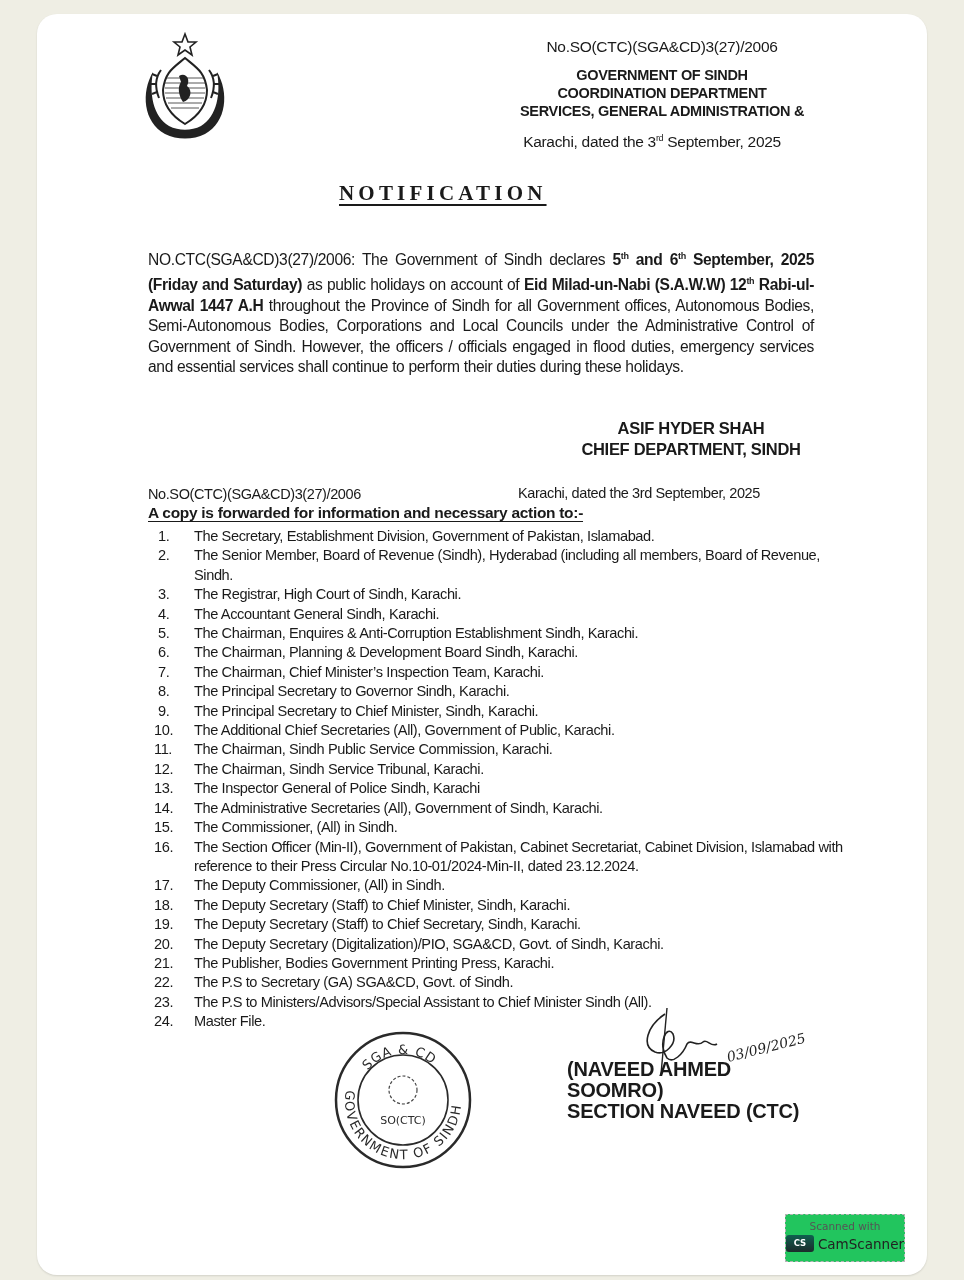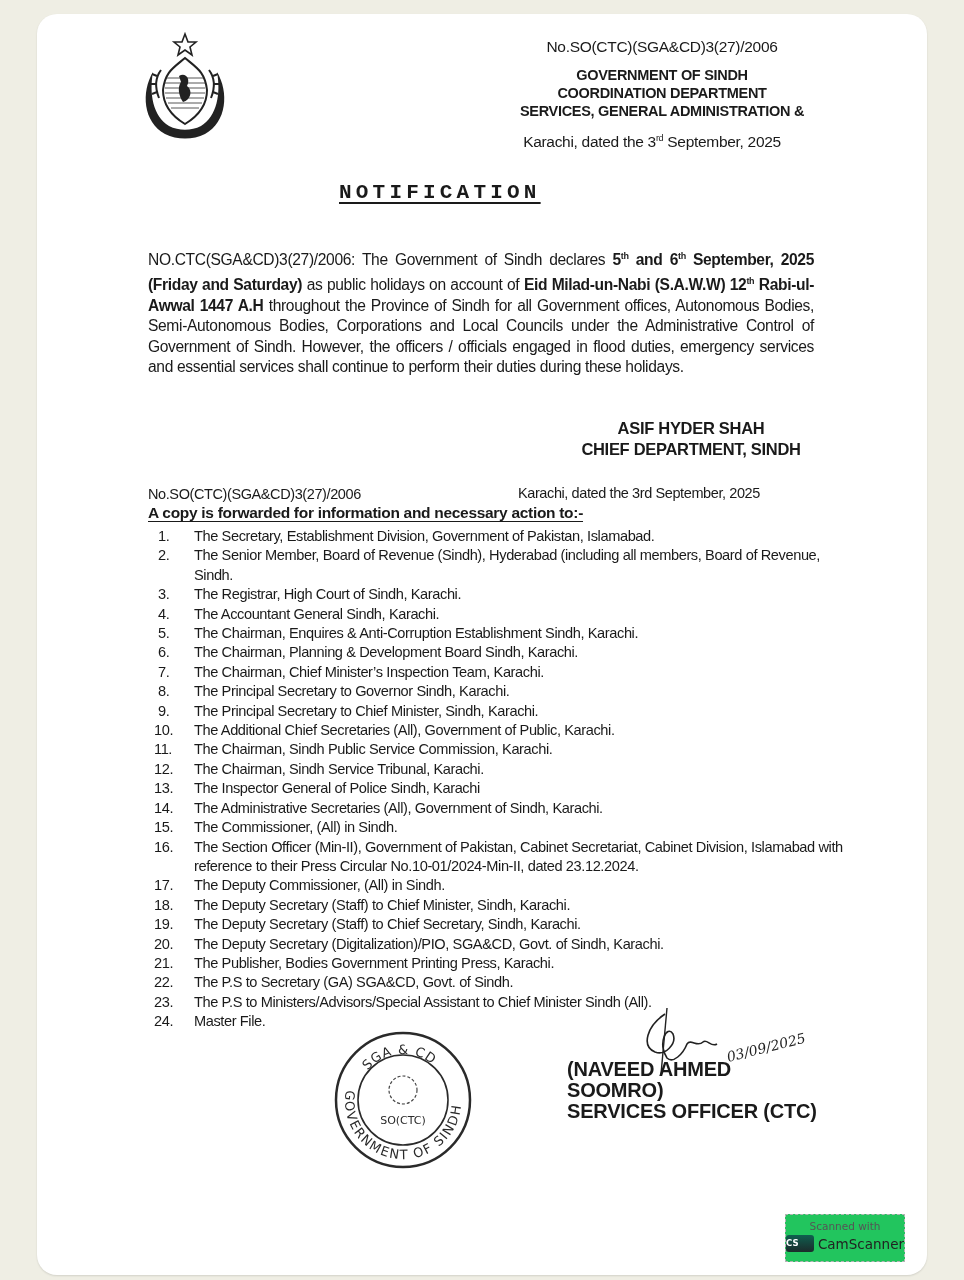--- a/index.html
+++ b/index.html
@@ -11,21 +11,21 @@
     position: absolute; left: 37px; top: 14px; width: 890px; height: 1261px;
     background: #ffffff; box-shadow: 0 1px 2px rgba(0,0,0,0.12); border-radius: 20px;
   }
   .abs { position: absolute; }
   .emblem { left: 98px; top: 18px; width: 100px; height: 110px; }
   .hdr-ref { left: 490px; top: 24px; width: 270px; text-align: center; font-size: 15.5px; letter-spacing: -0.3px; }
   .hdr-org { left: 430px; top: 52px; width: 390px; text-align: center; font-weight: bold; font-size: 14.5px; line-height: 18px; letter-spacing: -0.3px; }
   .hdr-date { left: 460px; top: 119px; width: 310px; text-align: center; font-size: 15.5px; letter-spacing: -0.3px; }
   .hdr-date sup, .body sup { font-size: 9px; }
   .title {
-    left: 302px; top: 167px; font-family: Liberation Mono, monospace; font-weight: bold;
+    left: 302px; top: 167px; font-family: Liberation Serif, serif; font-weight: bold;
     font-size: 21px; letter-spacing: 4.2px; text-decoration: underline; text-underline-offset: 4px; text-decoration-thickness: 2px;
   }
   .body {
     left: 111px; top: 232px; width: 666px; font-size: 15.6px; line-height: 20.6px;
     text-align: justify; letter-spacing: -0.35px;
   }
   .body b { font-weight: bold; }
   .sign1 { left: 520px; top: 404px; width: 268px; text-align: center; font-weight: bold; font-size: 16.5px; line-height: 21px; letter-spacing: -0.3px; }
   .ref2 { left: 111px; top: 472px; font-size: 14.5px; letter-spacing: -0.4px; }
   .date2 { left: 481px; top: 471px; font-size: 14.5px; letter-spacing: -0.4px; }
@@ -40,21 +40,21 @@
   .cc-list .txt { flex: 1; }
   .stamp { left: 296px; top: 1012px; width: 140px; height: 148px; }
   .signature { left: 570px; top: 990px; width: 220px; height: 75px; }
   .sign2 { left: 530px; top: 1045px; width: 260px; text-align: left; font-weight: bold; font-size: 20px; line-height: 21px; letter-spacing: -0.2px; }
   .cs-badge {
     left: 748px; top: 1200px; width: 118px; height: 46px; border: 1px dashed #b5b5b5; background: #22c55e;
     text-align: center; font-family: "DejaVu Sans", sans-serif; color: #444;
   }
   .cs-badge .scanned { font-size: 10.5px; margin-top: 5px; color: #555; }
   .cs-badge .brand { display: flex; align-items: center; justify-content: center; gap: 4px; margin-top: 3px; font-size: 13.5px; color: #222; }
-  .cs-logo { width: 40px; height: 17px; background: linear-gradient(#0f5f4f, #1c2b2b); border-radius: 3px; color: #fff; font-size: 8.5px; font-weight: bold; line-height: 17px; text-align: left; }
+  .cs-logo { width: 40px; height: 17px; background: linear-gradient(#0f5f4f, #1c2b2b); border-radius: 3px; color: #fff; font-size: 8.5px; font-weight: bold; line-height: 17px; text-align: center; }
 </style>
 </head>
 <body>
 
 <div class="page">
 
   <svg class="abs emblem" viewBox="0 0 100 110">
     <polygon points="50,2 53,10 61,10 55,15 57,23 50,18 43,23 45,15 39,10 47,10" fill="none" stroke="#222" stroke-width="1.6"></polygon>
     <path d="M18,40 C6,60 8,90 30,102 C42,108 58,108 70,102 C92,90 94,60 82,40 C86,62 82,84 66,94 C56,99 44,99 34,94 C18,84 14,62 18,40 Z" fill="#222"></path>
     <path d="M50,26 C62,36 70,40 72,58 C72,76 60,86 50,92 C40,86 28,76 28,58 C30,40 38,36 50,26 Z" fill="none" stroke="#222" stroke-width="2"></path>
@@ -213,21 +213,21 @@
   </svg>
 
   <svg class="abs signature" viewBox="0 0 220 75">
     <path d="M58,10 C40,22 34,42 48,48 C58,52 70,40 66,30 C60,20 50,40 60,54 C66,60 76,50 80,40 C84,34 90,44 96,38 C100,34 104,44 110,40" fill="none" stroke="#222" stroke-width="1.6"></path>
     <path d="M60,4 L54,70" fill="none" stroke="#222" stroke-width="1.4"></path>
     <text x="118" y="48" font-family="DejaVu Serif, serif" font-style="italic" font-size="14" fill="#222" transform="rotate(-14 160 40)">03/09/2025</text>
   </svg>
 
   <div class="abs sign2">
     <div>(NAVEED AHMED SOOMRO)</div>
-    <div>SERVICES OFFICER (CTC)</div>
+    <div>SECTION NAVEED (CTC)</div>
   </div>
 
   <div class="abs cs-badge">
     <div class="scanned">Scanned with</div>
     <div class="brand">
       <span class="cs-logo">CS</span>
       <span>CamScanner</span>
     </div>
   </div>
 </div>

